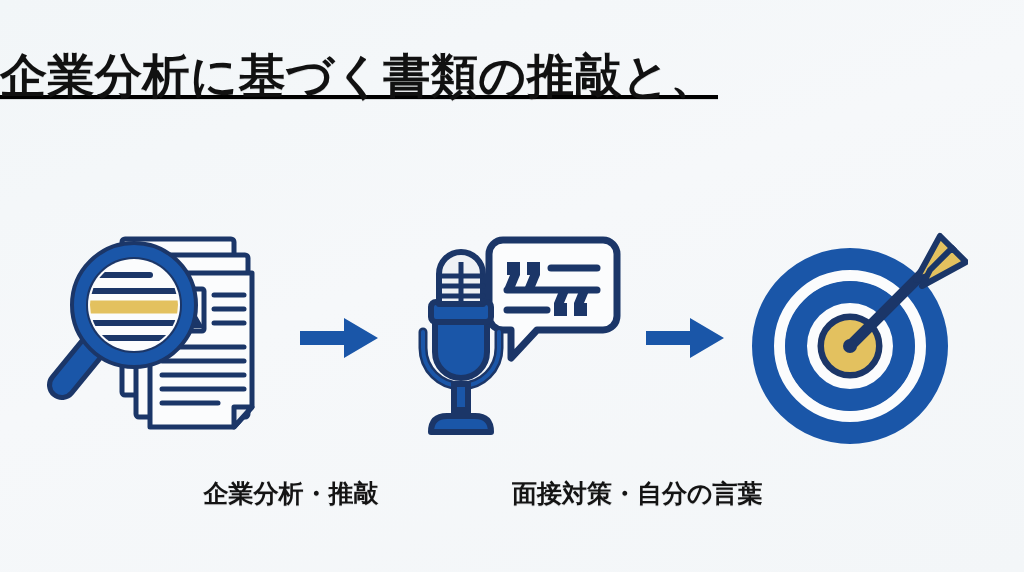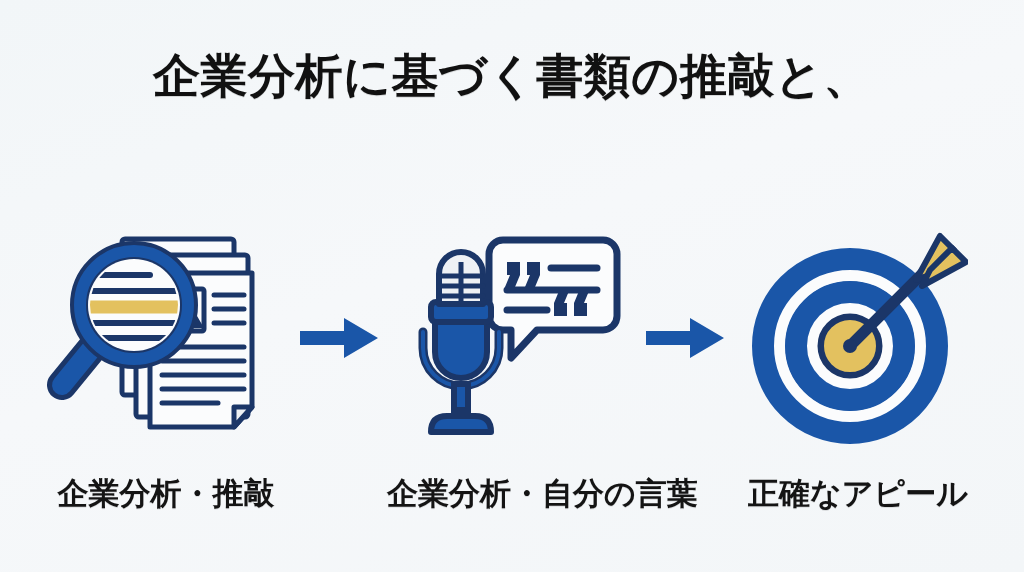--- a/index.html
+++ b/index.html
@@ -21,21 +21,22 @@
     background: linear-gradient(160deg, #f2f6f8 0%, #f6f8fa 45%, #f3f6f8 100%);
     box-sizing: border-box;
   }
 
   
   .title-block {
     position: absolute;
     top: 46px;
     left: 0;
     width: 1024px;
-    text-align: center;
+    text-align: left;
+    text-decoration: underline;
   }
   .title-line {
     display: block;
     color: #111111;
     font-family: "DejaVu Sans", "Liberation Sans", sans-serif;
     font-weight: 700;
     font-size: 47px;
     line-height: 1.28;
     letter-spacing: 0.5px;
     white-space: nowrap;
@@ -82,21 +83,21 @@
     align-items: center;
     justify-content: center;
   }
   .caption {
     width: 250px;
     flex: 0 0 auto;
     text-align: center;
     color: #141414;
     font-family: "DejaVu Sans", "Liberation Sans", sans-serif;
     font-weight: 700;
-    font-size: 31px;
+    font-size: 25px;
     line-height: 1.2;
     white-space: nowrap;
     text-shadow: 0 1px 0 rgba(0,0,0,0.10);
   }
   .caption-gap {
     width: 96px;
     flex: 0 0 auto;
   }
 </style>
 </head>
@@ -252,18 +253,17 @@
           <path d="M174 58 L218 34 L204 20 L182 42 Z"></path>
         </g>
       </svg>
     </div>
 
   </div>
 
   <div class="captions">
     <div class="caption">企業分析・推敲</div>
     <div class="caption-gap"></div>
-    <div class="caption">企業分析・自分の言葉</div>
+    <div class="caption">面接対策・自分の言葉</div>
     <div class="caption-gap"></div>
-    <div class="caption">正確なアピール</div>
   </div>
 
 </div>
 
 </body></html>

